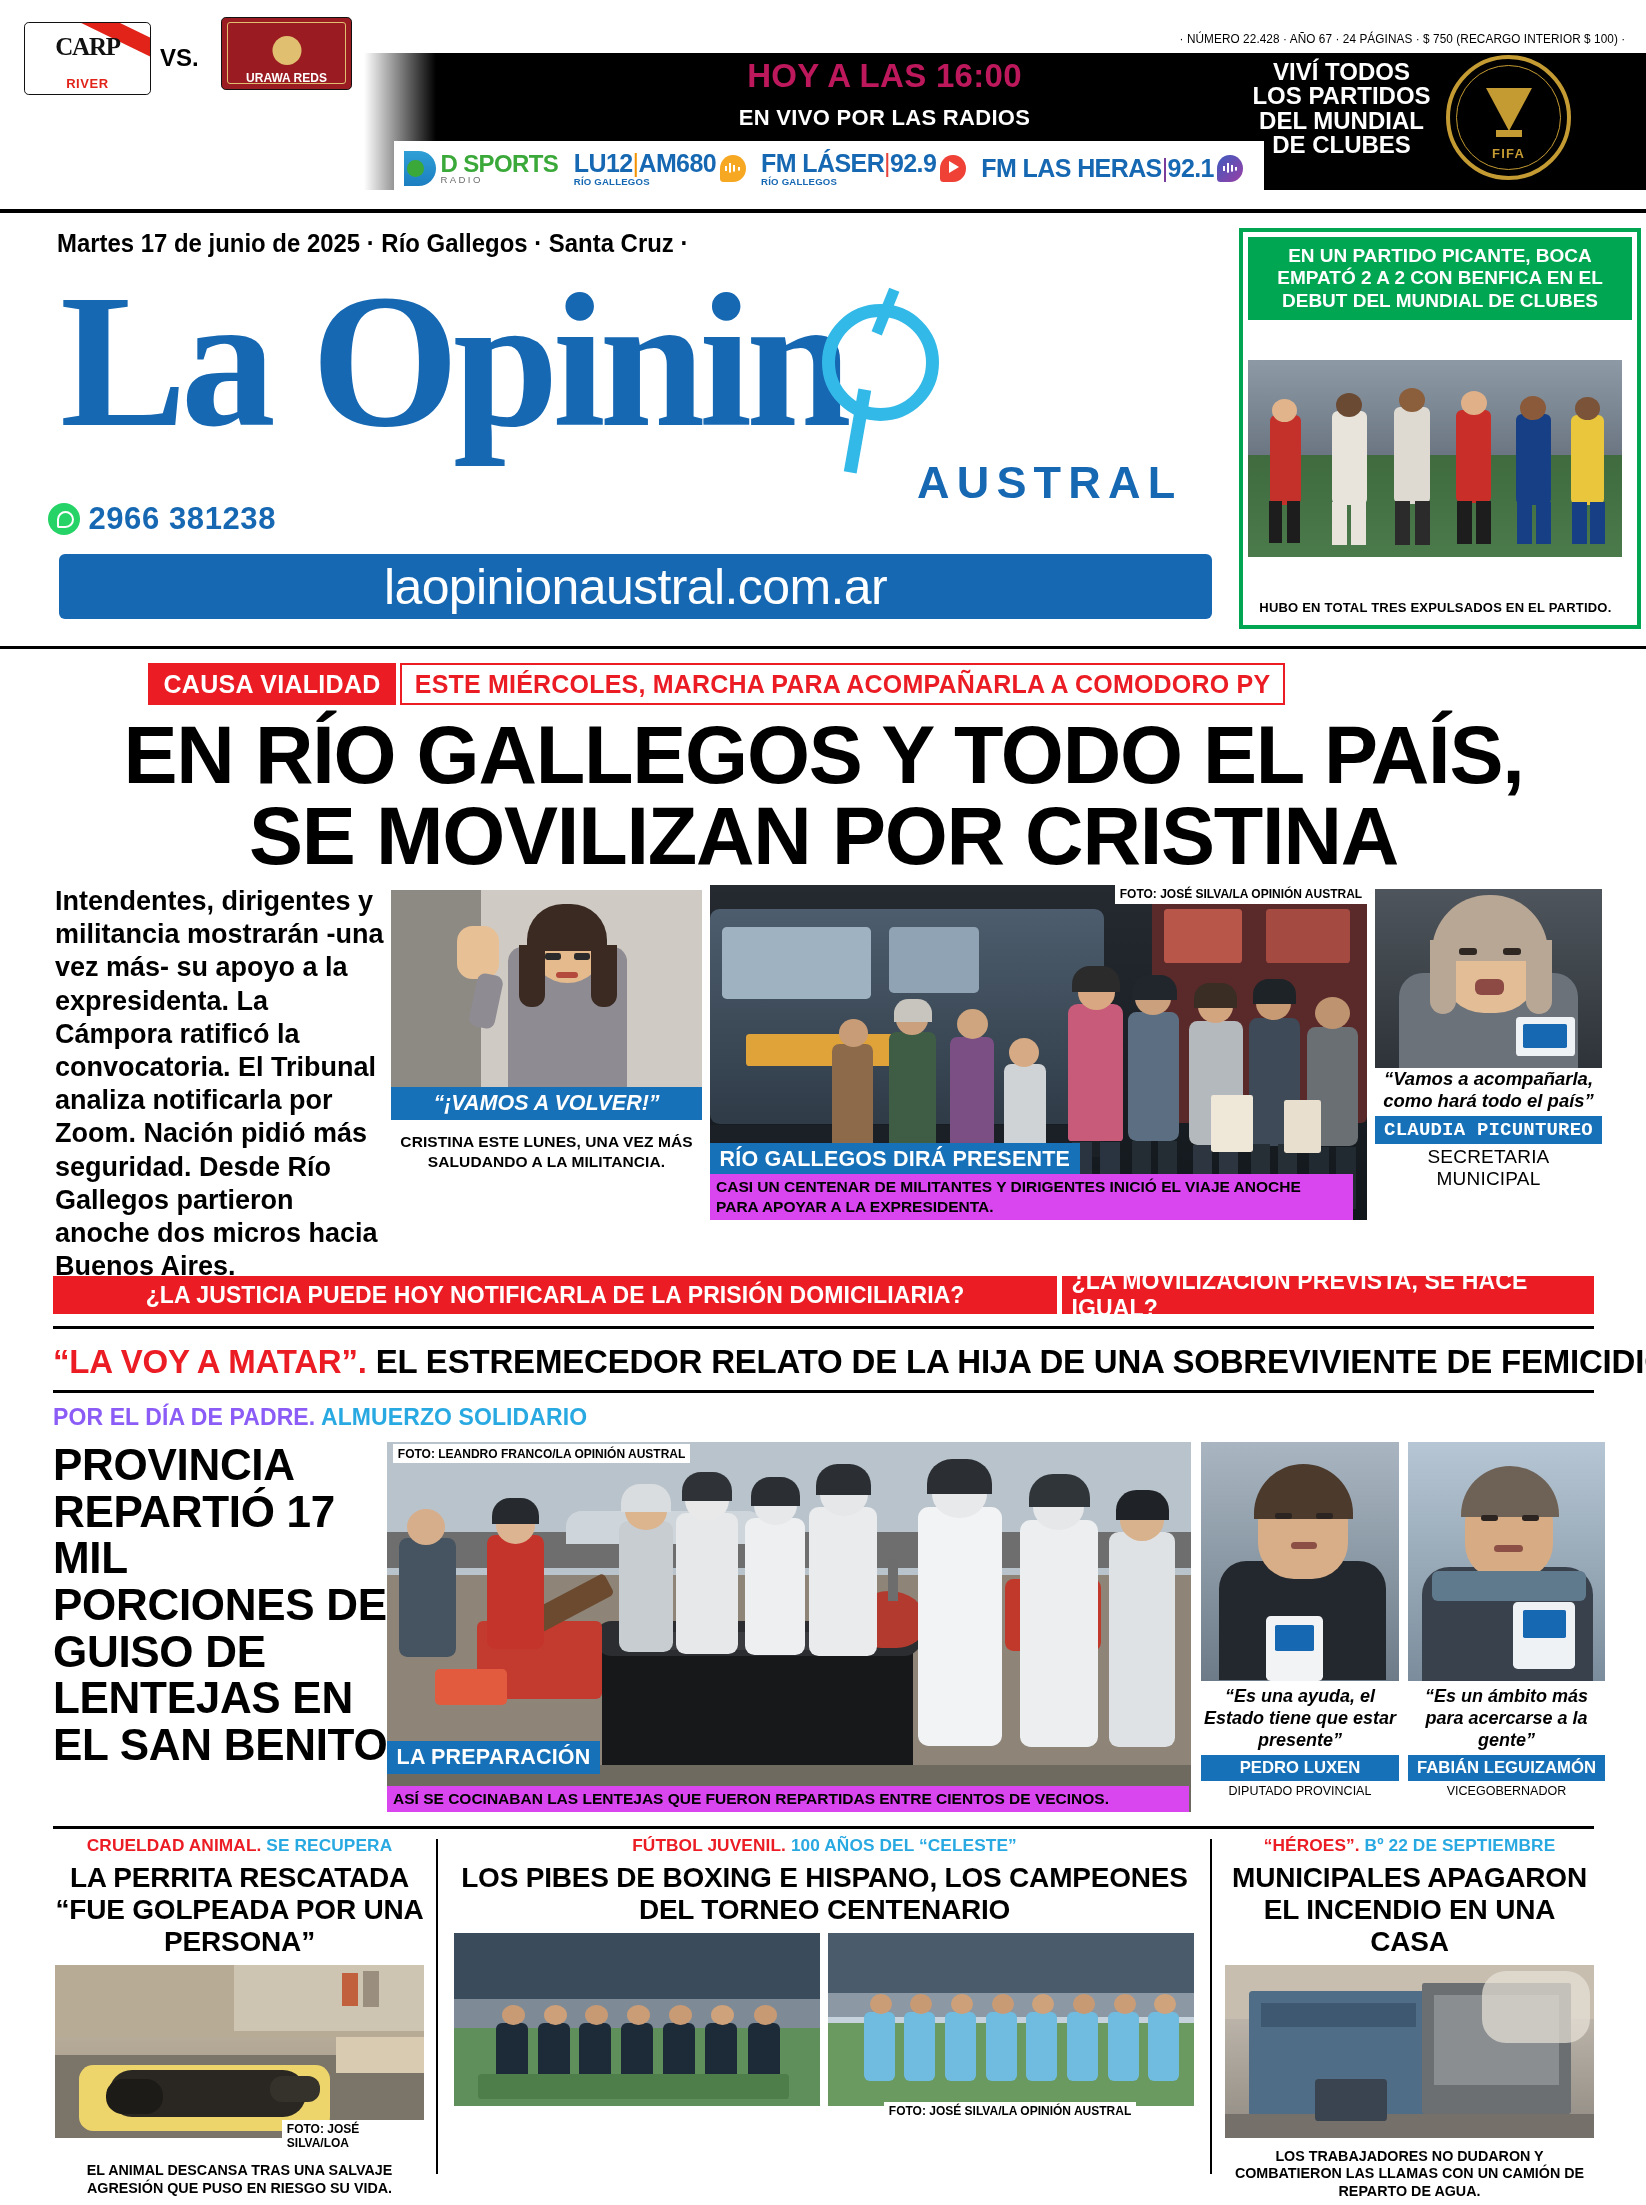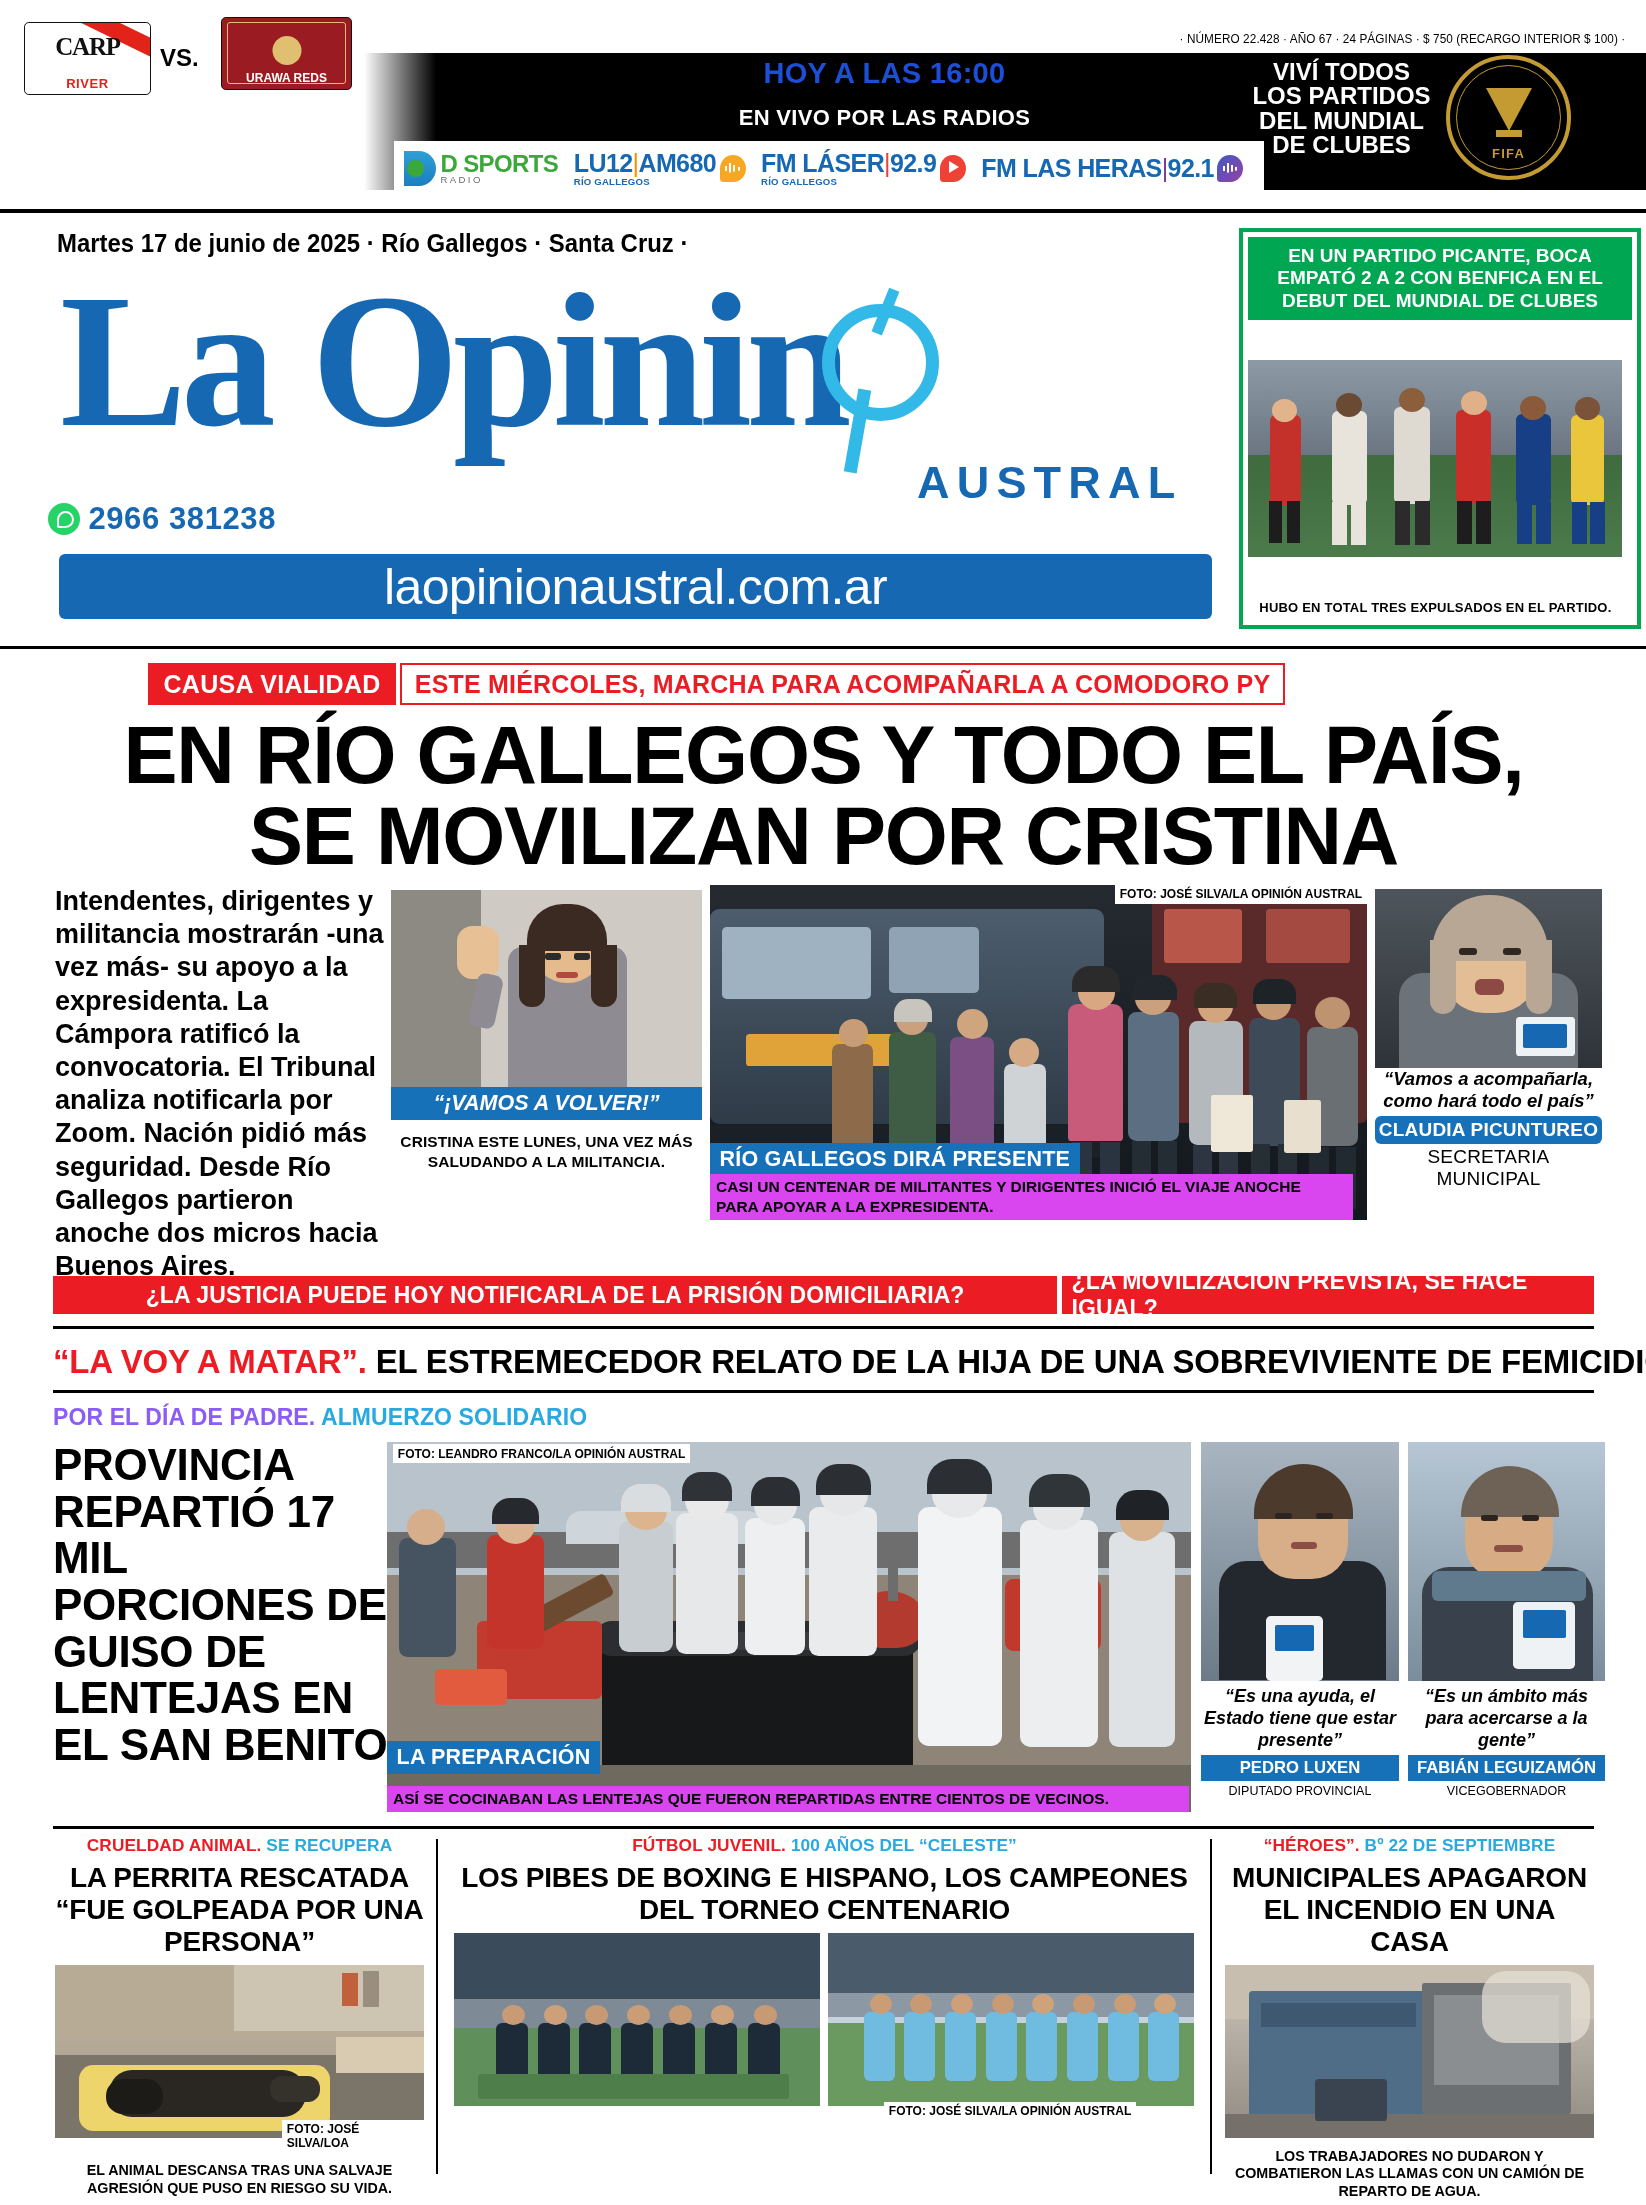--- a/index.html
+++ b/index.html
@@ -6,22 +6,22 @@
   body{width:1647px;height:2205px;font-family:"Liberation Sans",sans-serif;color:#000;position:relative;overflow:hidden;}
   .page{position:relative;width:1647px;height:2205px;background:#fff;}
 
   
   .topstrip{position:absolute;left:0;top:0;width:1647px;height:206px;}
   .issueline{position:absolute;right:21.5px;top:31px;font-size:13.7px;letter-spacing:0.1px;white-space:nowrap;
              font-family:"Liberation Sans Narrow","Liberation Sans",sans-serif;transform:scaleX(.86);transform-origin:right center;}
 
   .blackbar{position:absolute;left:364px;top:53px;width:1282px;height:137px;
             background:linear-gradient(to right,#ffffff 0px,#000000 72px,#000000 100%);}
-  .hoyline{position:absolute;left:574px;top:57px;width:621px;text-align:center;color:#1d4ed8;
-           font-weight:bold;font-size:29px;letter-spacing:0.3px;
+  .hoyline{position:absolute;left:574px;top:57px;width:621px;text-align:center;color:#be185d;
+           font-weight:bold;font-size:33px;letter-spacing:0.3px;
            font-family:"Liberation Sans Narrow","Liberation Sans",sans-serif;}
   .vivoline{position:absolute;left:574px;top:105px;width:621px;text-align:center;color:#fff;
             font-weight:bold;font-size:22px;letter-spacing:0.3px;
             font-family:"Liberation Sans Narrow","Liberation Sans",sans-serif;}
 
   .radiostrip{position:absolute;left:394px;top:141px;width:860px;height:55px;background:#fff;
               display:flex;align-items:center;gap:15.5px;padding-left:9.6px;}
   .dsports{display:flex;align-items:center;gap:4.8px;}
   .dsp-mark{width:32px;height:35px;position:relative;}
   .dsp-mark .outer{position:absolute;left:0;top:0;width:32px;height:35px;border-radius:0 17.3px 17.3px 0;
@@ -151,21 +151,21 @@
   .ov-blue{position:absolute;left:0;bottom:44px;background:#1771b8;color:#fff;font-weight:bold;font-size:21.5px;
            padding:4.2px 9.6px;font-family:"Liberation Sans Narrow","Liberation Sans",sans-serif;letter-spacing:0.2px;}
   .ov-white{position:absolute;left:0;bottom:0;width:96%;background:#d946ef;font-weight:bold;font-size:15.5px;line-height:1.3;
            padding:3px 6px;font-family:"Liberation Sans Narrow","Liberation Sans",sans-serif;}
   .credit{position:absolute;right:0;top:0;background:#fff;font-weight:bold;font-size:12px;padding:2.4px 4.8px;
           font-family:"Liberation Sans Narrow","Liberation Sans",sans-serif;}
 
   .quote3{font-style:italic;font-weight:bold;font-size:18.5px;line-height:1.2;text-align:center;
           font-family:"Liberation Sans Narrow","Liberation Sans",sans-serif;}
   .name3{background:#1771b8;color:#fff;font-weight:bold;font-size:19px;text-align:center;padding:3px 2.4px;margin-top:3.6px;
-         font-family:Liberation Sans, sans-serif;letter-spacing:0.2px;border-radius:6px;}
+         font-family:Liberation Mono, monospace;letter-spacing:0.2px;}
   .role3{font-size:19px;text-align:center;padding-top:2px;letter-spacing:0.2px;
          font-family:"Liberation Sans Narrow","Liberation Sans",sans-serif;}
 
   
   .qrow{position:absolute;left:53px;top:1276px;width:1541px;height:38px;display:flex;gap:4.8px;}
   .qbar{background:#ec1c24;color:#fff;font-weight:bold;font-size:23px;display:flex;align-items:center;
         justify-content:center;padding:0 9.6px;font-family:"Liberation Sans Narrow","Liberation Sans",sans-serif;
         letter-spacing:0.1px;}
   .hr3{position:absolute;left:53px;top:1326px;width:1541px;height:3px;background:#000;}
 

